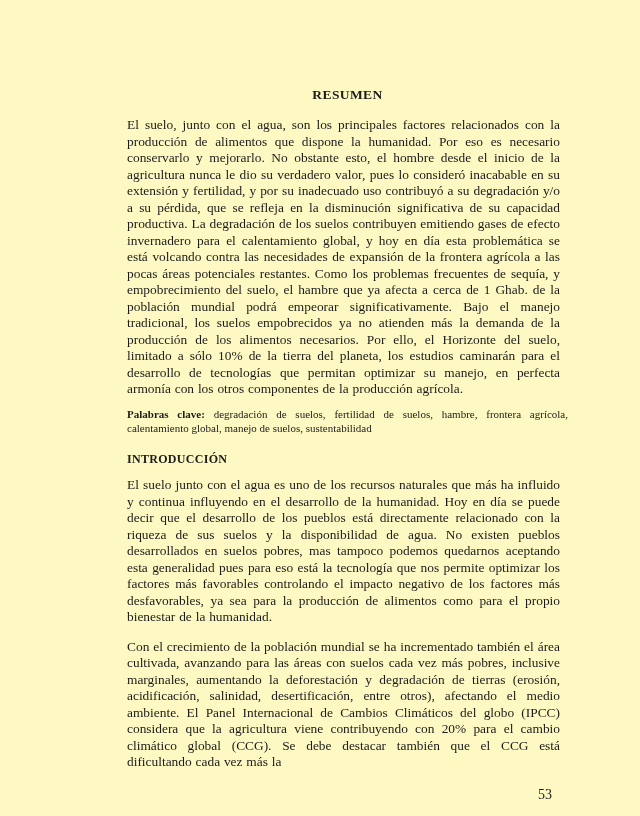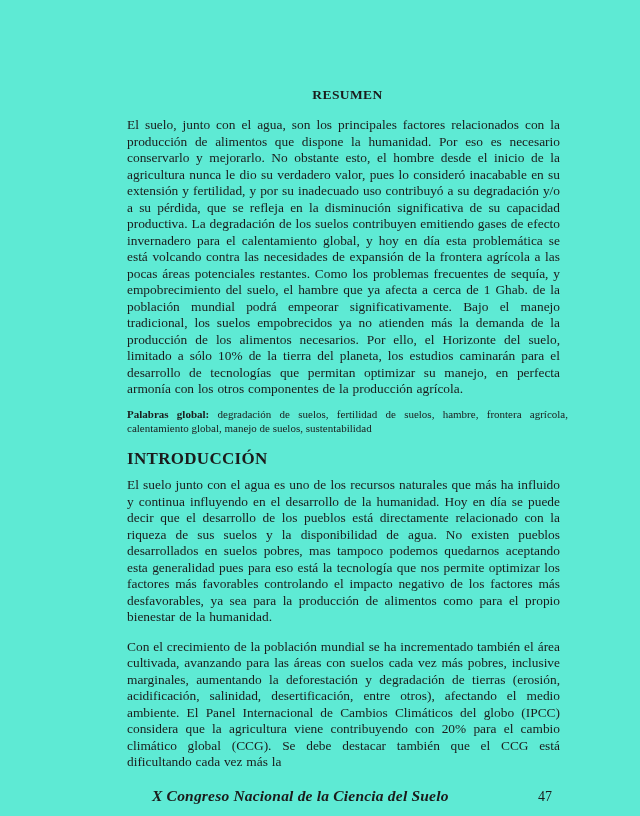--- a/index.html
+++ b/index.html
@@ -5,21 +5,21 @@
   html, body {
     margin: 0;
     padding: 0;
     background: #fdfdfc;
   }
   .page {
     position: relative;
     width: 640px;
     height: 816px;
     box-sizing: border-box;
-    background: #5eead4;
+    background: #fef9c3;
     padding: 86px 72px 0 127px;
     font-family: "Liberation Serif", "DejaVu Serif", serif;
     color: #1b1b1b;
     overflow: hidden;
   }
   .resumen-heading {
     text-align: center;
     font-weight: bold;
     font-size: 13.5px;
     line-height: 17px;
@@ -36,21 +36,21 @@
   .keywords {
     font-size: 11px;
     line-height: 14.8px;
     text-align: justify;
     margin: 0 0 14px 0;
   }
   .keywords .kw-label {
     font-weight: bold;
   }
   .section-heading {
-    font-size: 17px;
+    font-size: 12px;
     font-weight: bold;
     letter-spacing: 0.3px;
     line-height: 18px;
     margin: 0 0 9px 0;
   }
   .intro-par-1 {
     margin-bottom: 13px;
   }
   .intro-par-2 {
     margin-bottom: 0;
@@ -76,26 +76,25 @@
 </style>
 </head>
 <body>
 
 <div class="page">
 
   <h1 class="resumen-heading">RESUMEN</h1>
 
   <p class="body-par">El suelo, junto con el agua, son los principales factores relacionados con la producción de alimentos que dispone la humanidad. Por eso es necesario conservarlo y mejorarlo. No obstante esto, el hombre desde el inicio de la agricultura nunca le dio su verdadero valor, pues lo consideró inacabable en su extensión y fertilidad, y por su inadecuado uso contribuyó a su degradación y/o a su pérdida, que se refleja en la disminución significativa de su capacidad productiva. La degradación de los suelos contribuyen emitiendo gases de efecto invernadero para el calentamiento global, y hoy en día esta problemática se está volcando contra las necesidades de expansión de la frontera agrícola a las pocas áreas potenciales restantes. Como los problemas frecuentes de sequía, y empobrecimiento del suelo, el hambre que ya afecta a cerca de 1 Ghab. de la población mundial podrá empeorar significativamente. Bajo el manejo tradicional, los suelos empobrecidos ya no atienden más la demanda de la producción de los alimentos necesarios. Por ello, el Horizonte del suelo, limitado a sólo 10% de la tierra del planeta, los estudios caminarán para el desarrollo de tecnologías que permitan optimizar su manejo, en perfecta armonía con los otros componentes de la producción agrícola.</p>
 
-  <p class="keywords"><span class="kw-label">Palabras global:</span><span> degradación de suelos, fertilidad de suelos, hambre, frontera agrícola, calentamiento global, manejo de suelos, sustentabilidad</span></p>
+  <p class="keywords"><span class="kw-label">Palabras clave:</span><span> degradación de suelos, fertilidad de suelos, hambre, frontera agrícola, calentamiento global, manejo de suelos, sustentabilidad</span></p>
 
   <h2 class="section-heading">INTRODUCCIÓN</h2>
 
   <p class="body-par intro-par-1">El suelo junto con el agua es uno de los recursos naturales que más ha influido y continua influyendo en el desarrollo de la humanidad. Hoy en día se puede decir que el desarrollo de los pueblos está directamente relacionado con la riqueza de sus suelos y la disponibilidad de agua. No existen pueblos desarrollados en suelos pobres, mas tampoco podemos quedarnos aceptando esta generalidad pues para eso está la tecnología que nos permite optimizar los factores más favorables controlando el impacto negativo de los factores más desfavorables, ya sea para la producción de alimentos como para el propio bienestar de la humanidad.</p>
 
   <p class="body-par intro-par-2">Con el crecimiento de la población mundial se ha incrementado también el área cultivada, avanzando para las áreas con suelos cada vez más pobres, inclusive marginales, aumentando la deforestación y degradación de tierras (erosión, acidificación, salinidad, desertificación, entre otros), afectando el medio ambiente. El Panel Internacional de Cambios Climáticos del globo (IPCC) considera que la agricultura viene contribuyendo con 20% para el cambio climático global (CCG). Se debe destacar también que el CCG está dificultando cada vez más la</p>
 
   <div class="footer">
-    <span class="footer-title">X Congreso Nacional de la Ciencia del Suelo</span>
-    <span class="footer-page-number">47</span>
+    <span class="footer-page-number">53</span>
   </div>
 
 </div>
 
 </body></html>

